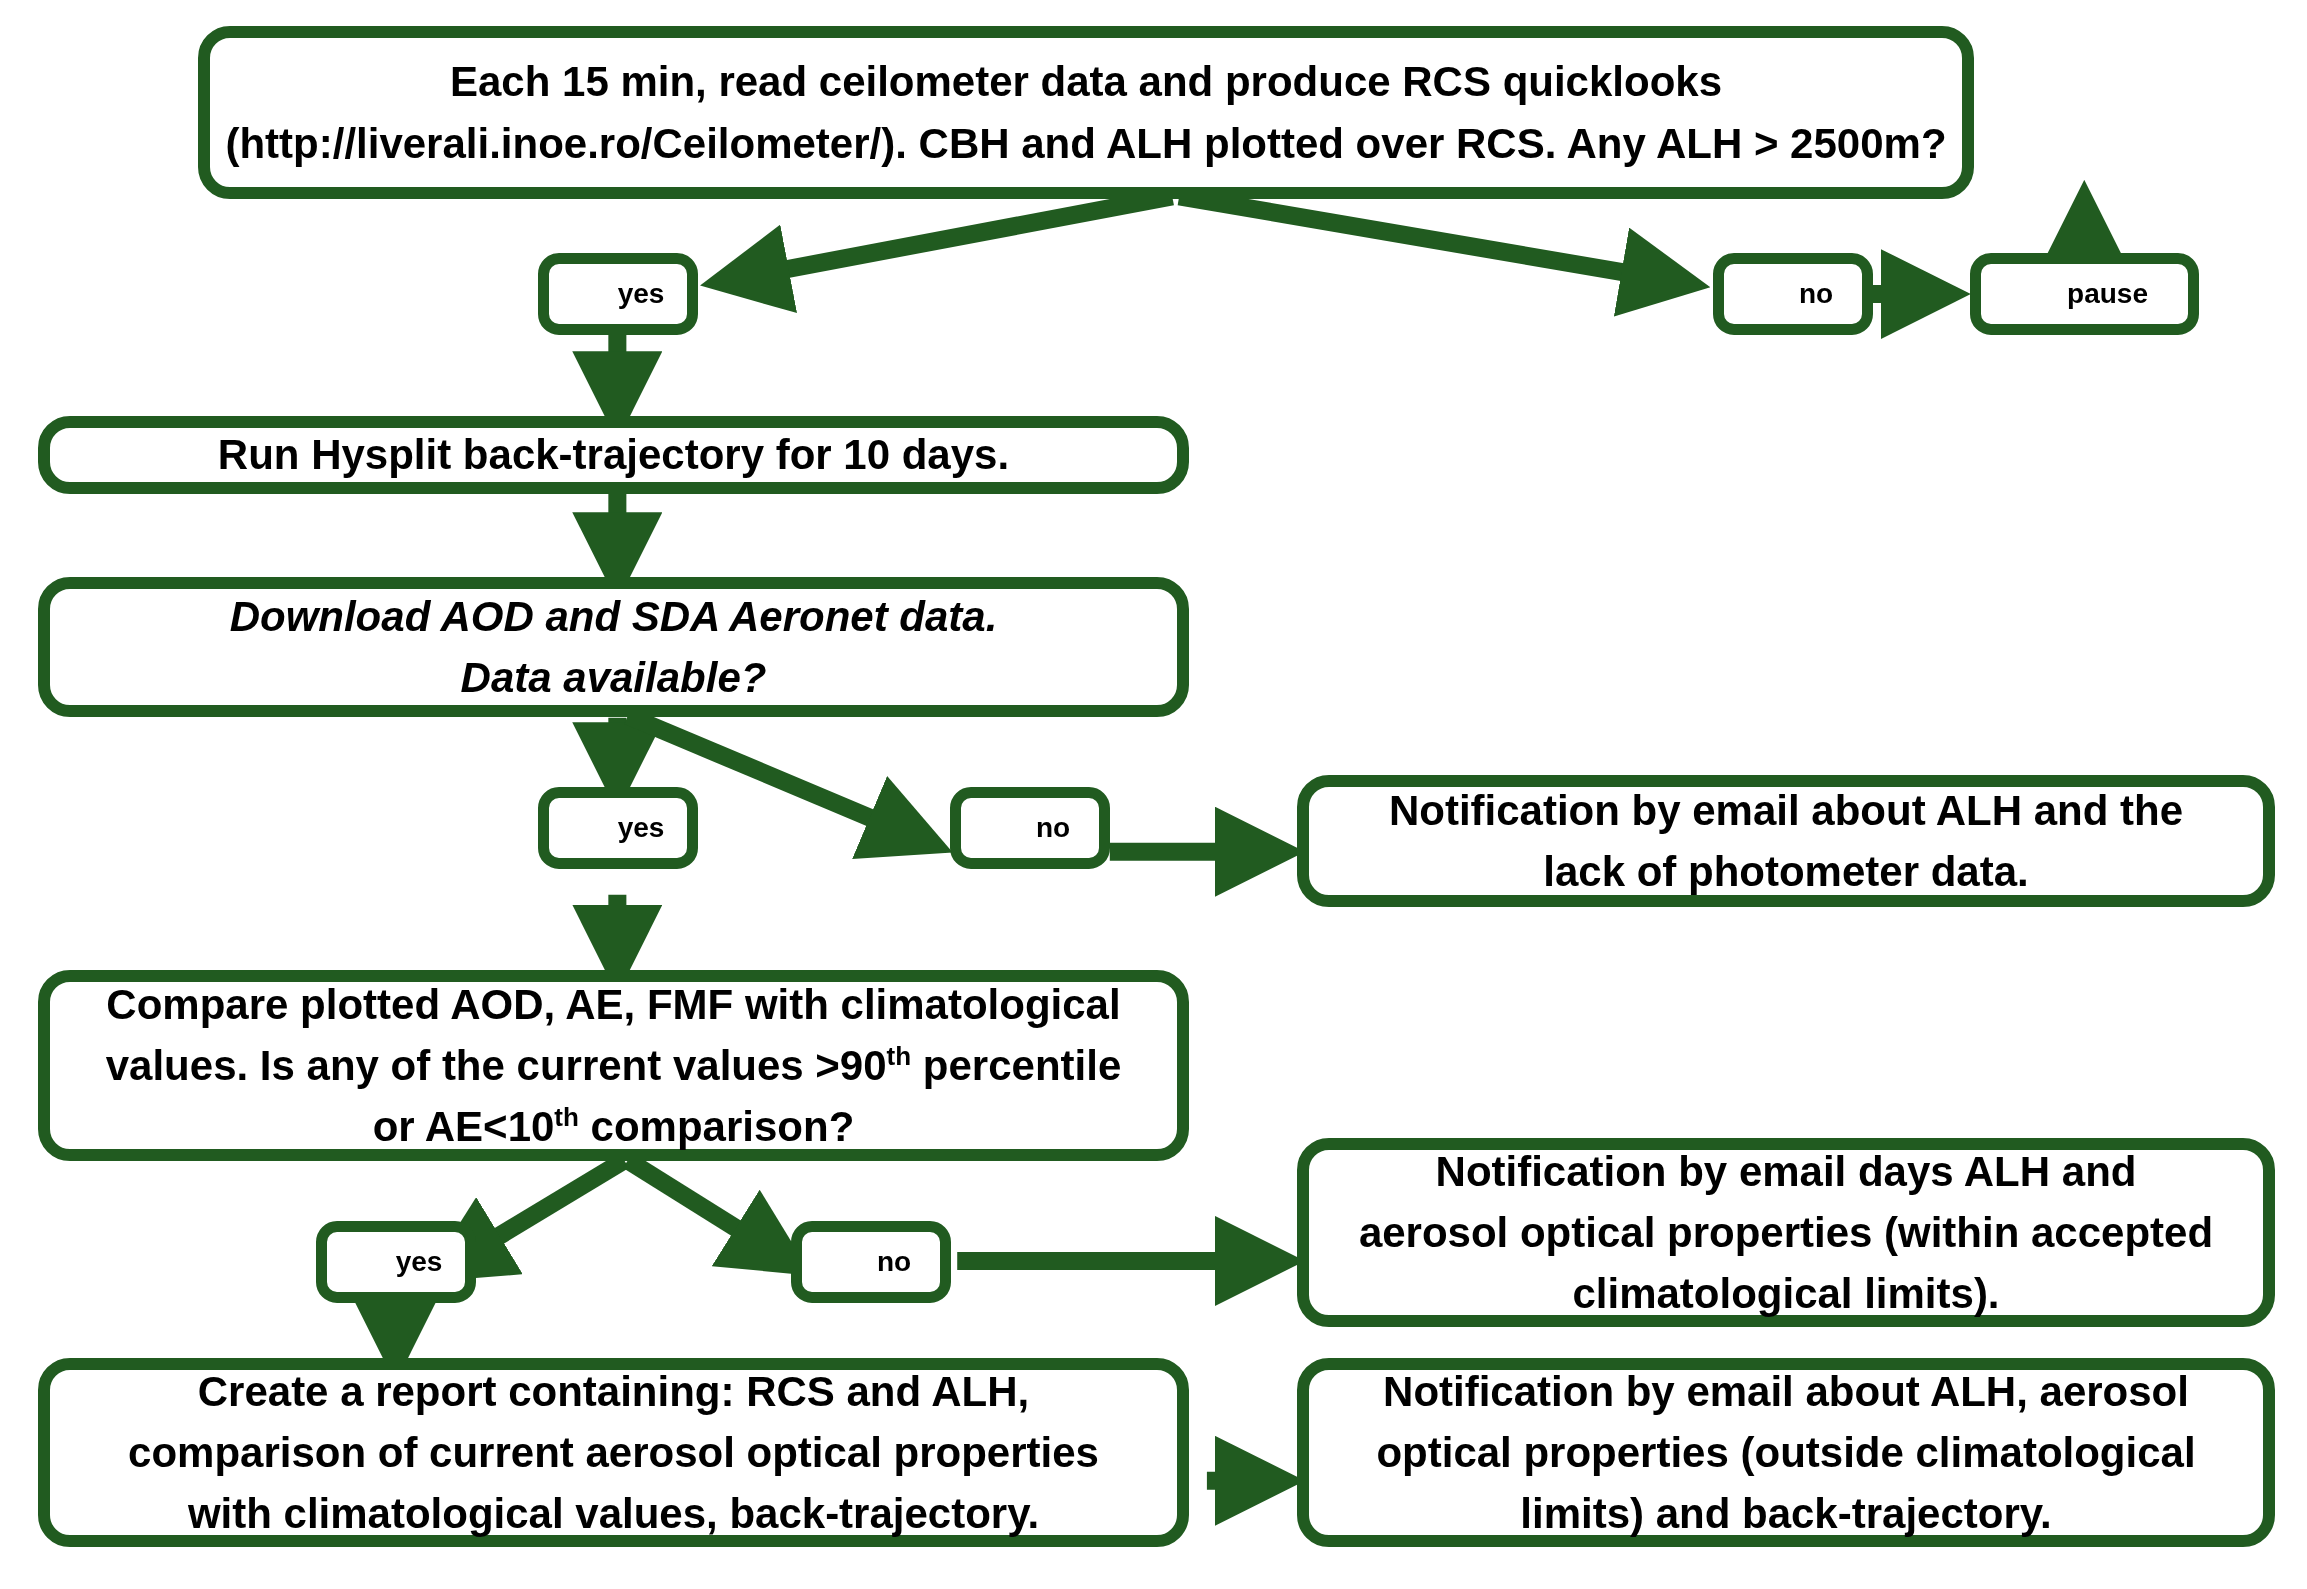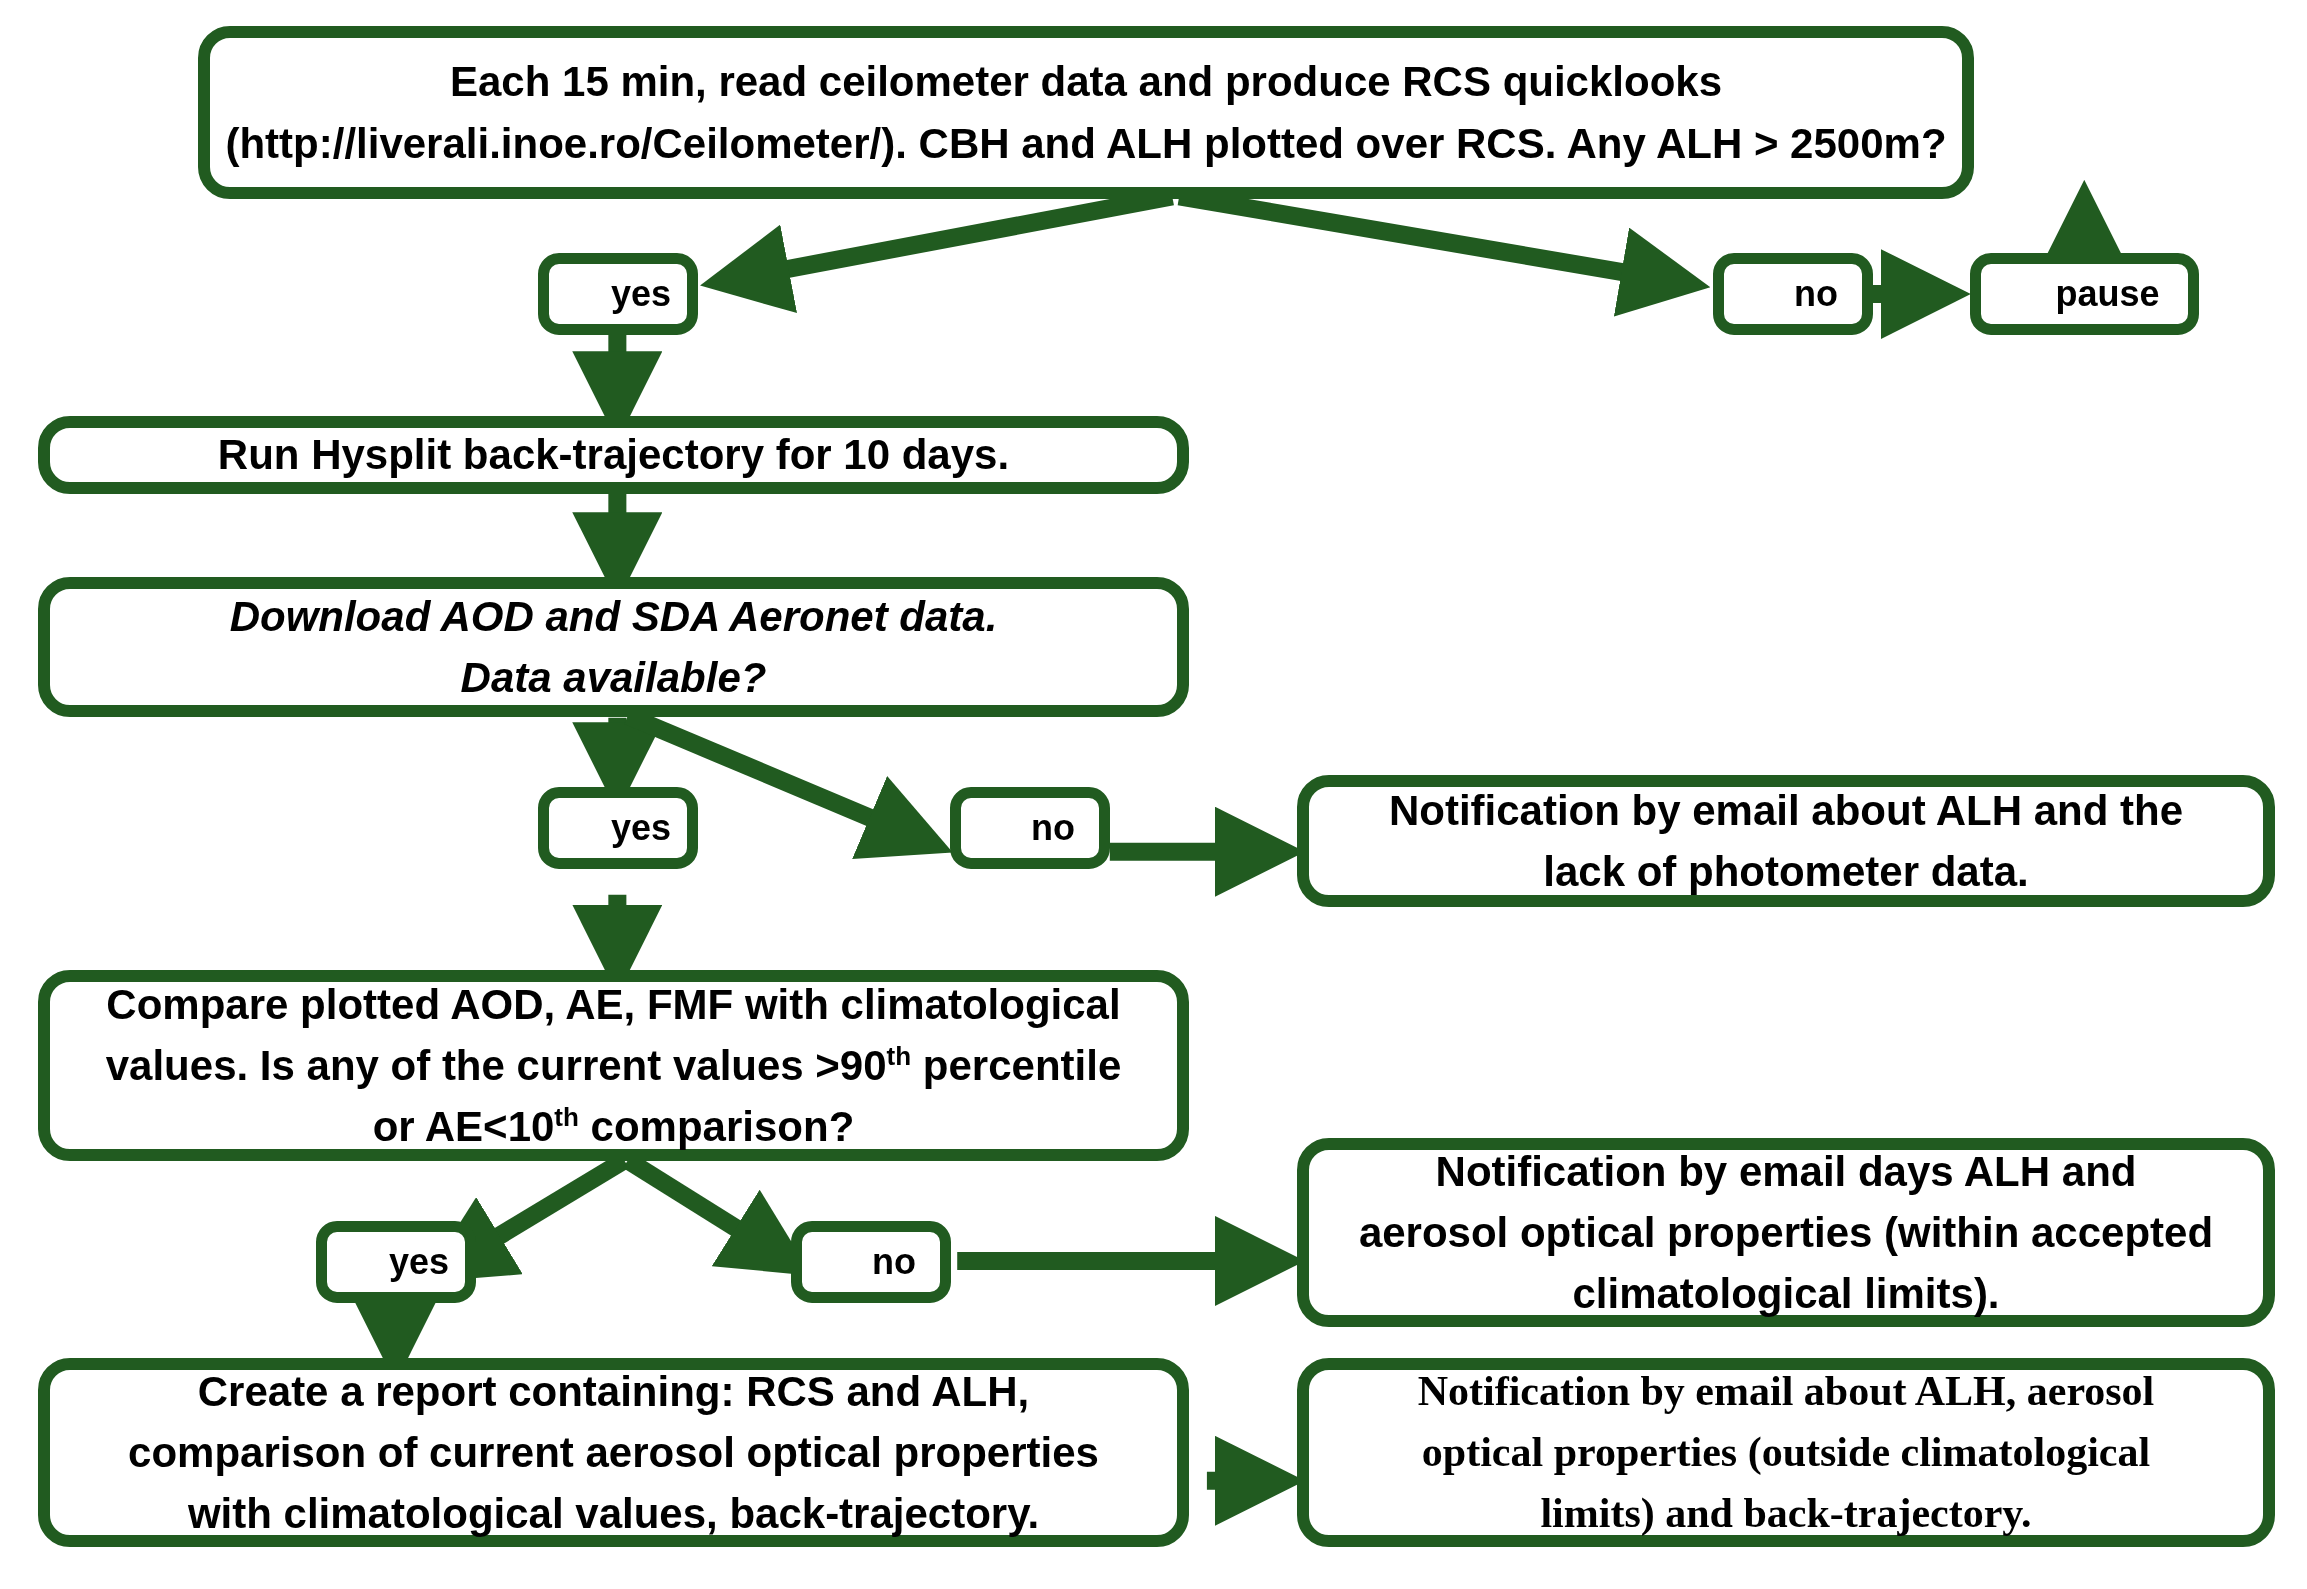--- a/index.html
+++ b/index.html
@@ -44,21 +44,21 @@
     width: 100%;
     padding: 0 12.5px;
     box-sizing: border-box;
     line-height: 1.46;
     white-space: pre-line;
   }
   .big {
     font-size: 42px;
   }
   .small {
-    font-size: 36px;
+    font-size: 28px;
     border-width: 11px;
     border-radius: 21px;
     padding-left: 46px;
   }
   sup {
     font-size: 0.62em;
     vertical-align: super;
     line-height: 0;
   }
 </style>
@@ -184,18 +184,18 @@
   </div>
 
   <div class="node big" style="left:1297px; top:1138px; width:978px; height:189px;">
     <span class="txt"><span>Notification by email days ALH and</span><br><span>aerosol optical properties (within accepted</span><br><span>climatological limits).</span></span>
   </div>
 
   <div class="node big" style="left:38px; top:1358px; width:1151px; height:189px;">
     <span class="txt"><span>Create a report containing: RCS and ALH,</span><br><span>comparison of current aerosol optical properties</span><br><span>with climatological values, back-trajectory.</span></span>
   </div>
 
-  <div class="node big" style="left:1297px; top:1358px; width:978px; height:189px;font-family:Liberation Serif, serif;">
+  <div class="node big" style="left:1297px; top:1358px; width:978px; height:189px;">
     <span class="txt"><span>Notification by email about ALH, aerosol</span><br><span>optical properties (outside climatological</span><br><span>limits) and back-trajectory.</span></span>
   </div>
 
 </div>
 
 
 </body></html>

